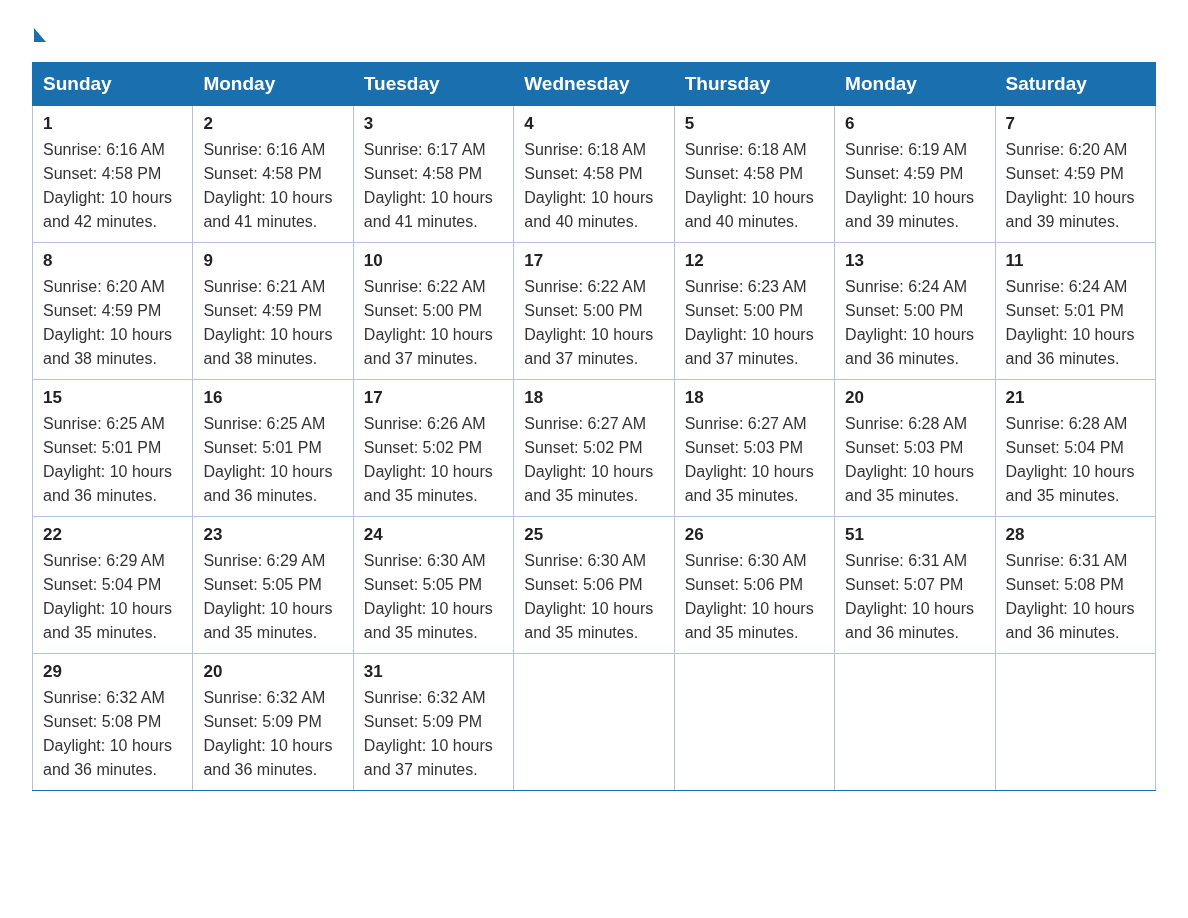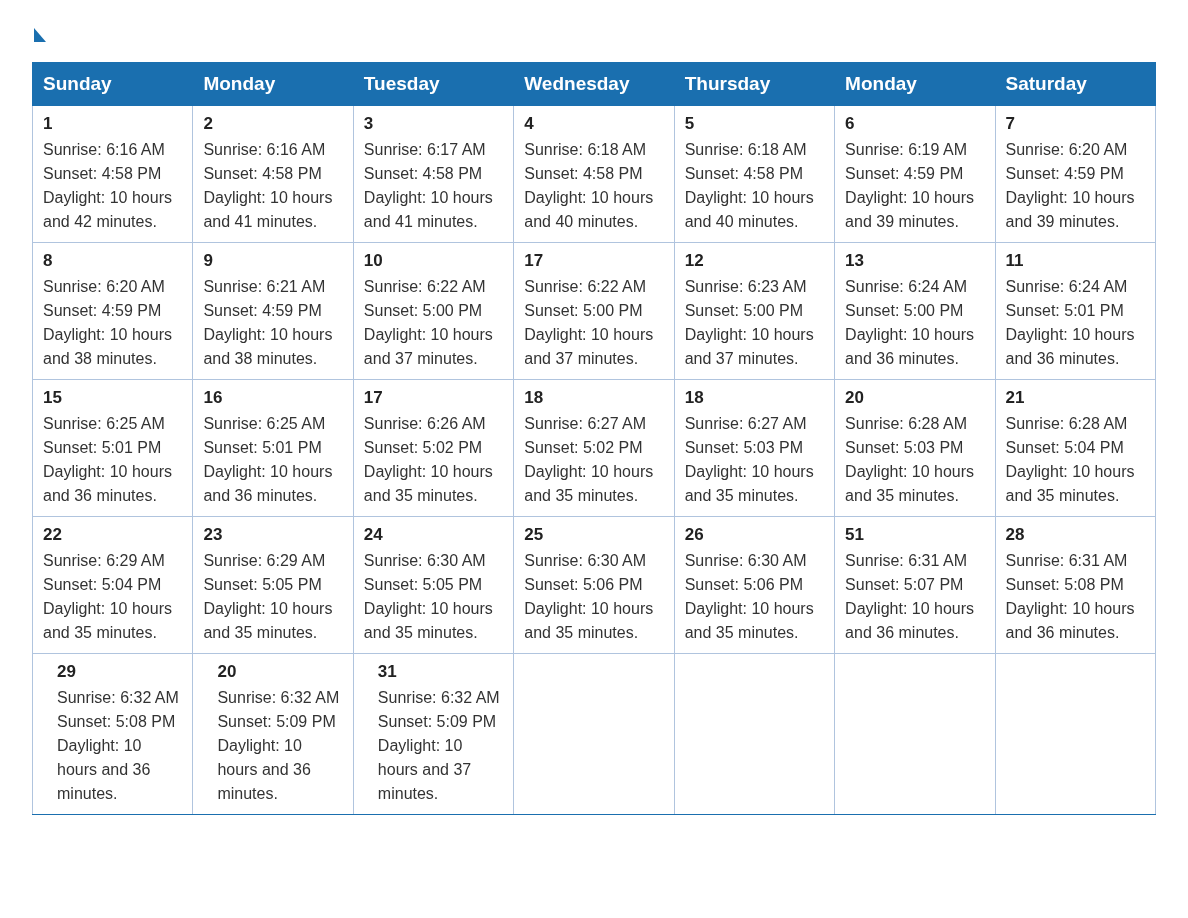--- a/index.html
+++ b/index.html
@@ -68,21 +68,20 @@
     .day-info {
       font-size: 16px;
       color: #333;
       line-height: 1.5;
     }
     .calendar-table tr td {
       background: #fff;
     }
     .calendar-table tr:last-child td {
       border-bottom: 1.5px solid #1a6faf;
-      padding-left: 24px;
     }
     .empty-cell {
       background: #fff;
     }
     
     .logo-wrapper {
       display: flex;
       align-items: center;
     }
     .logo-word {

